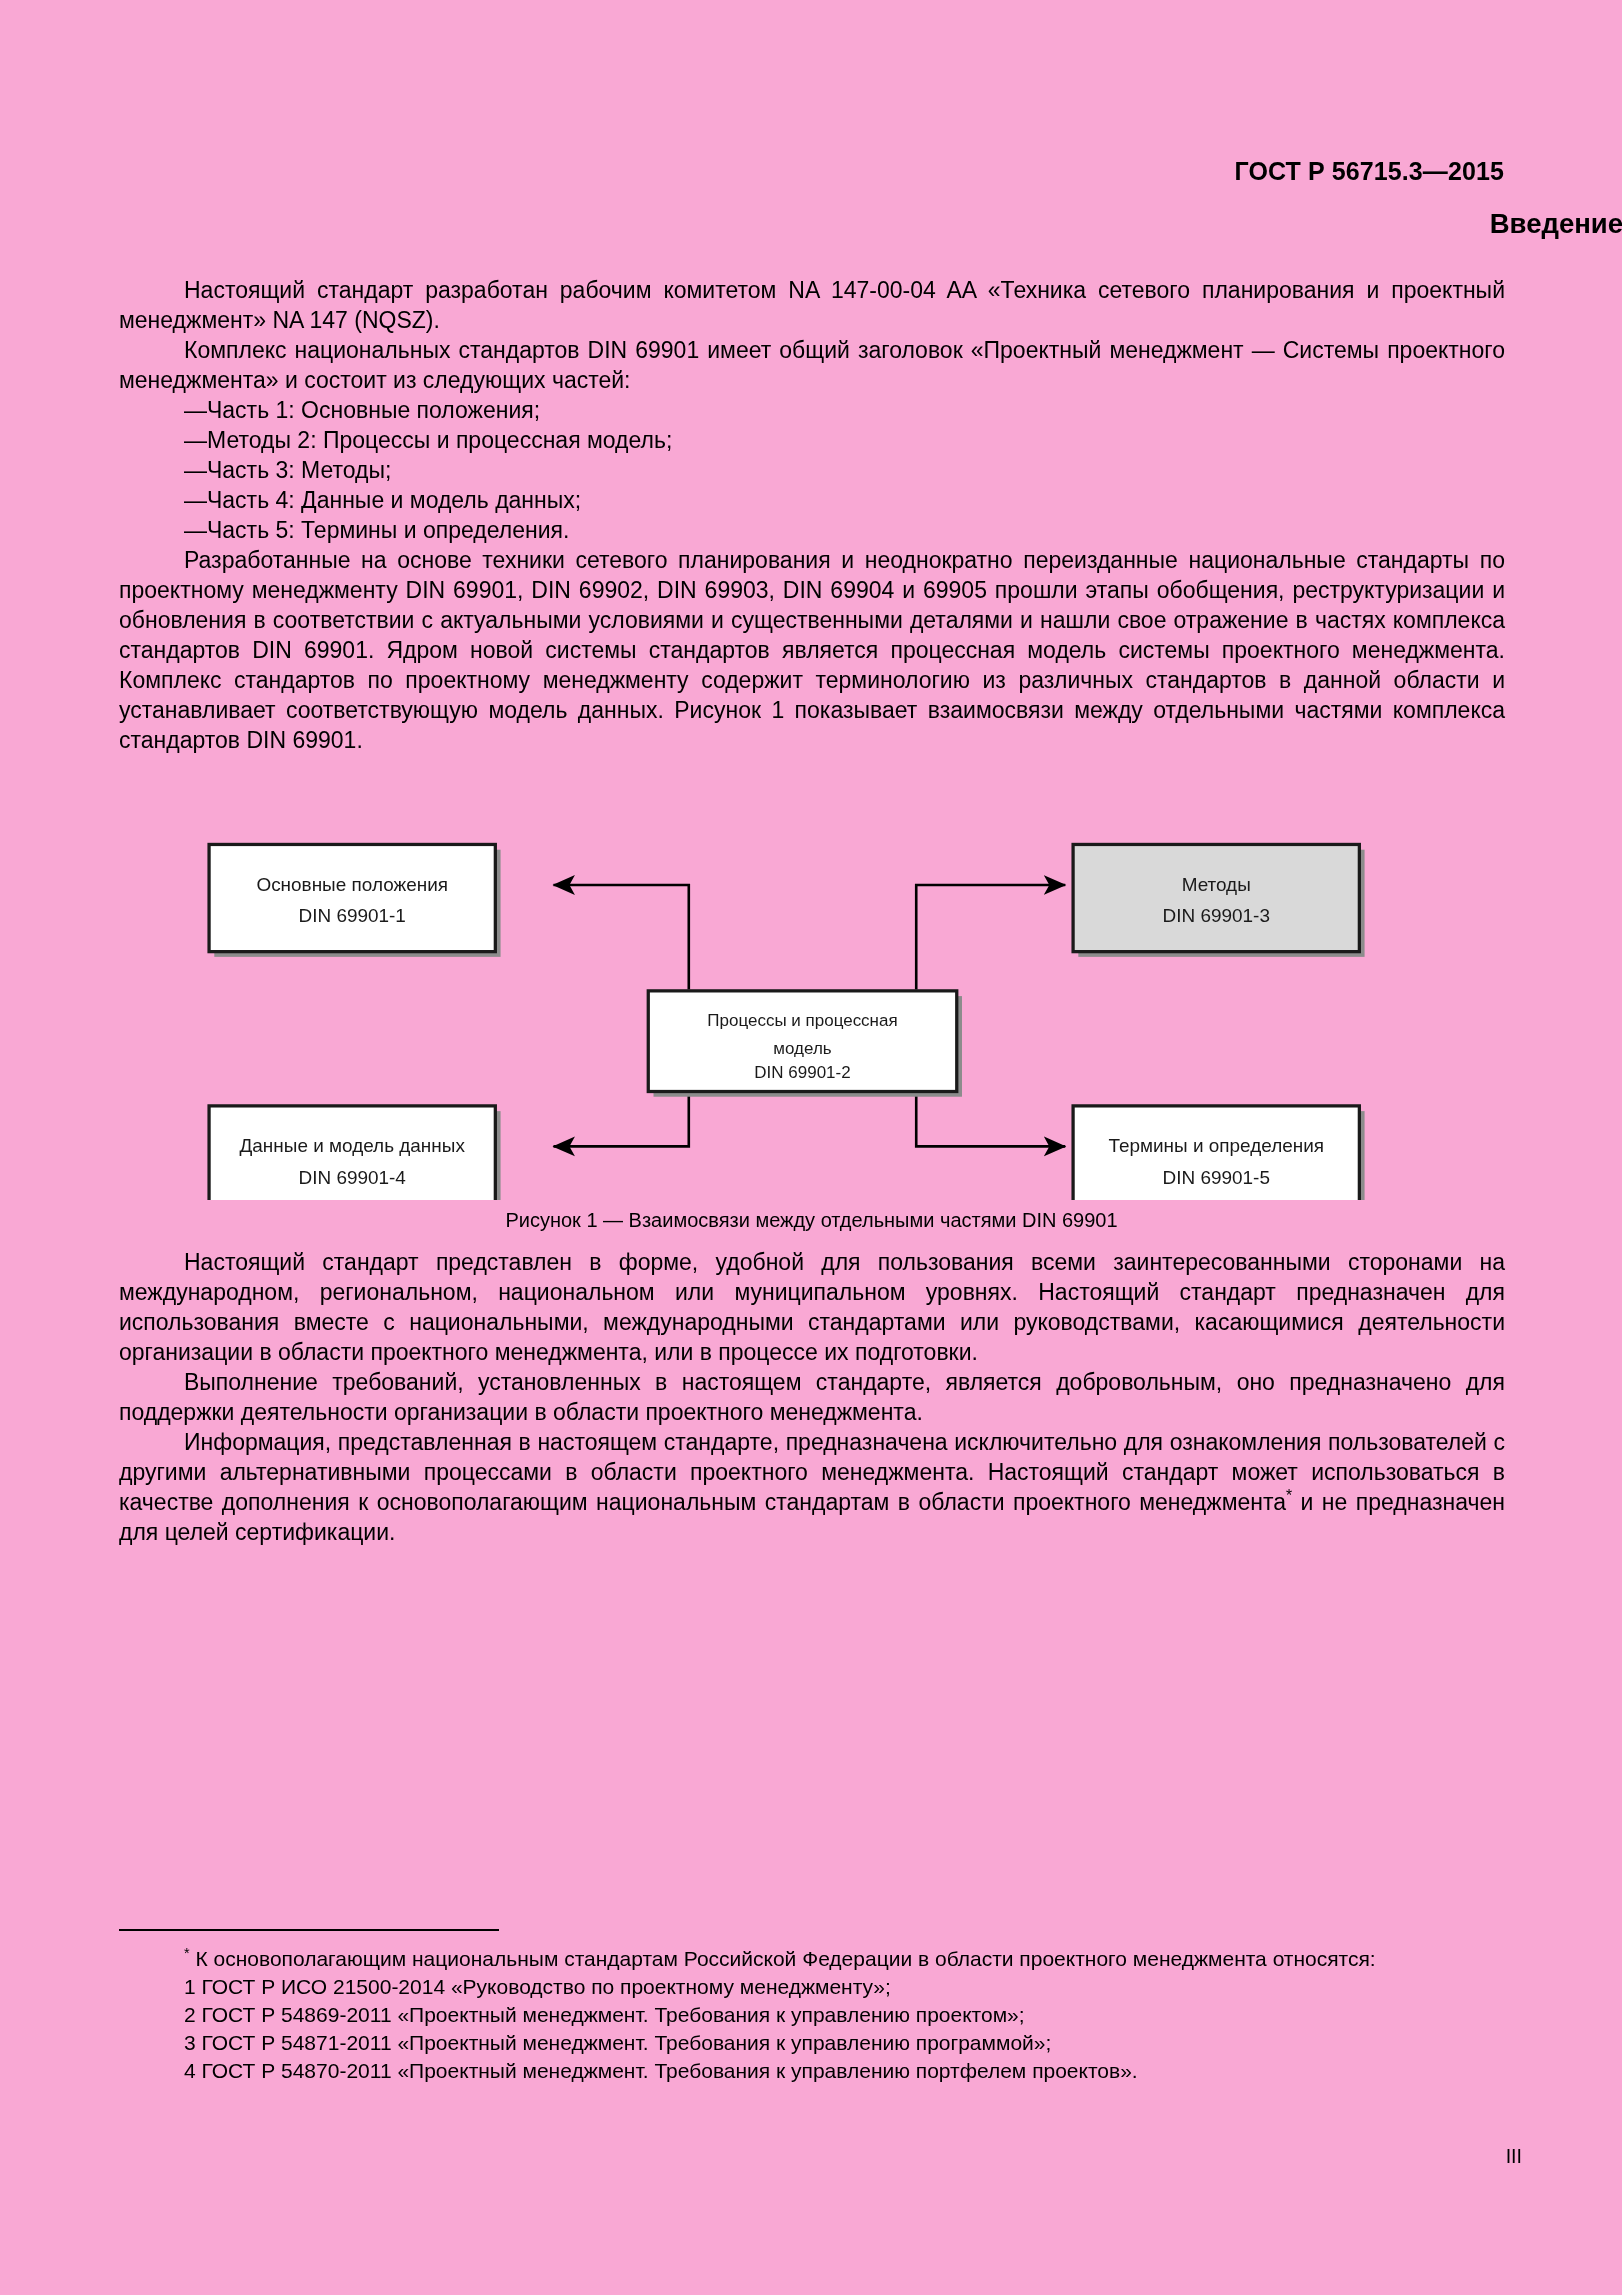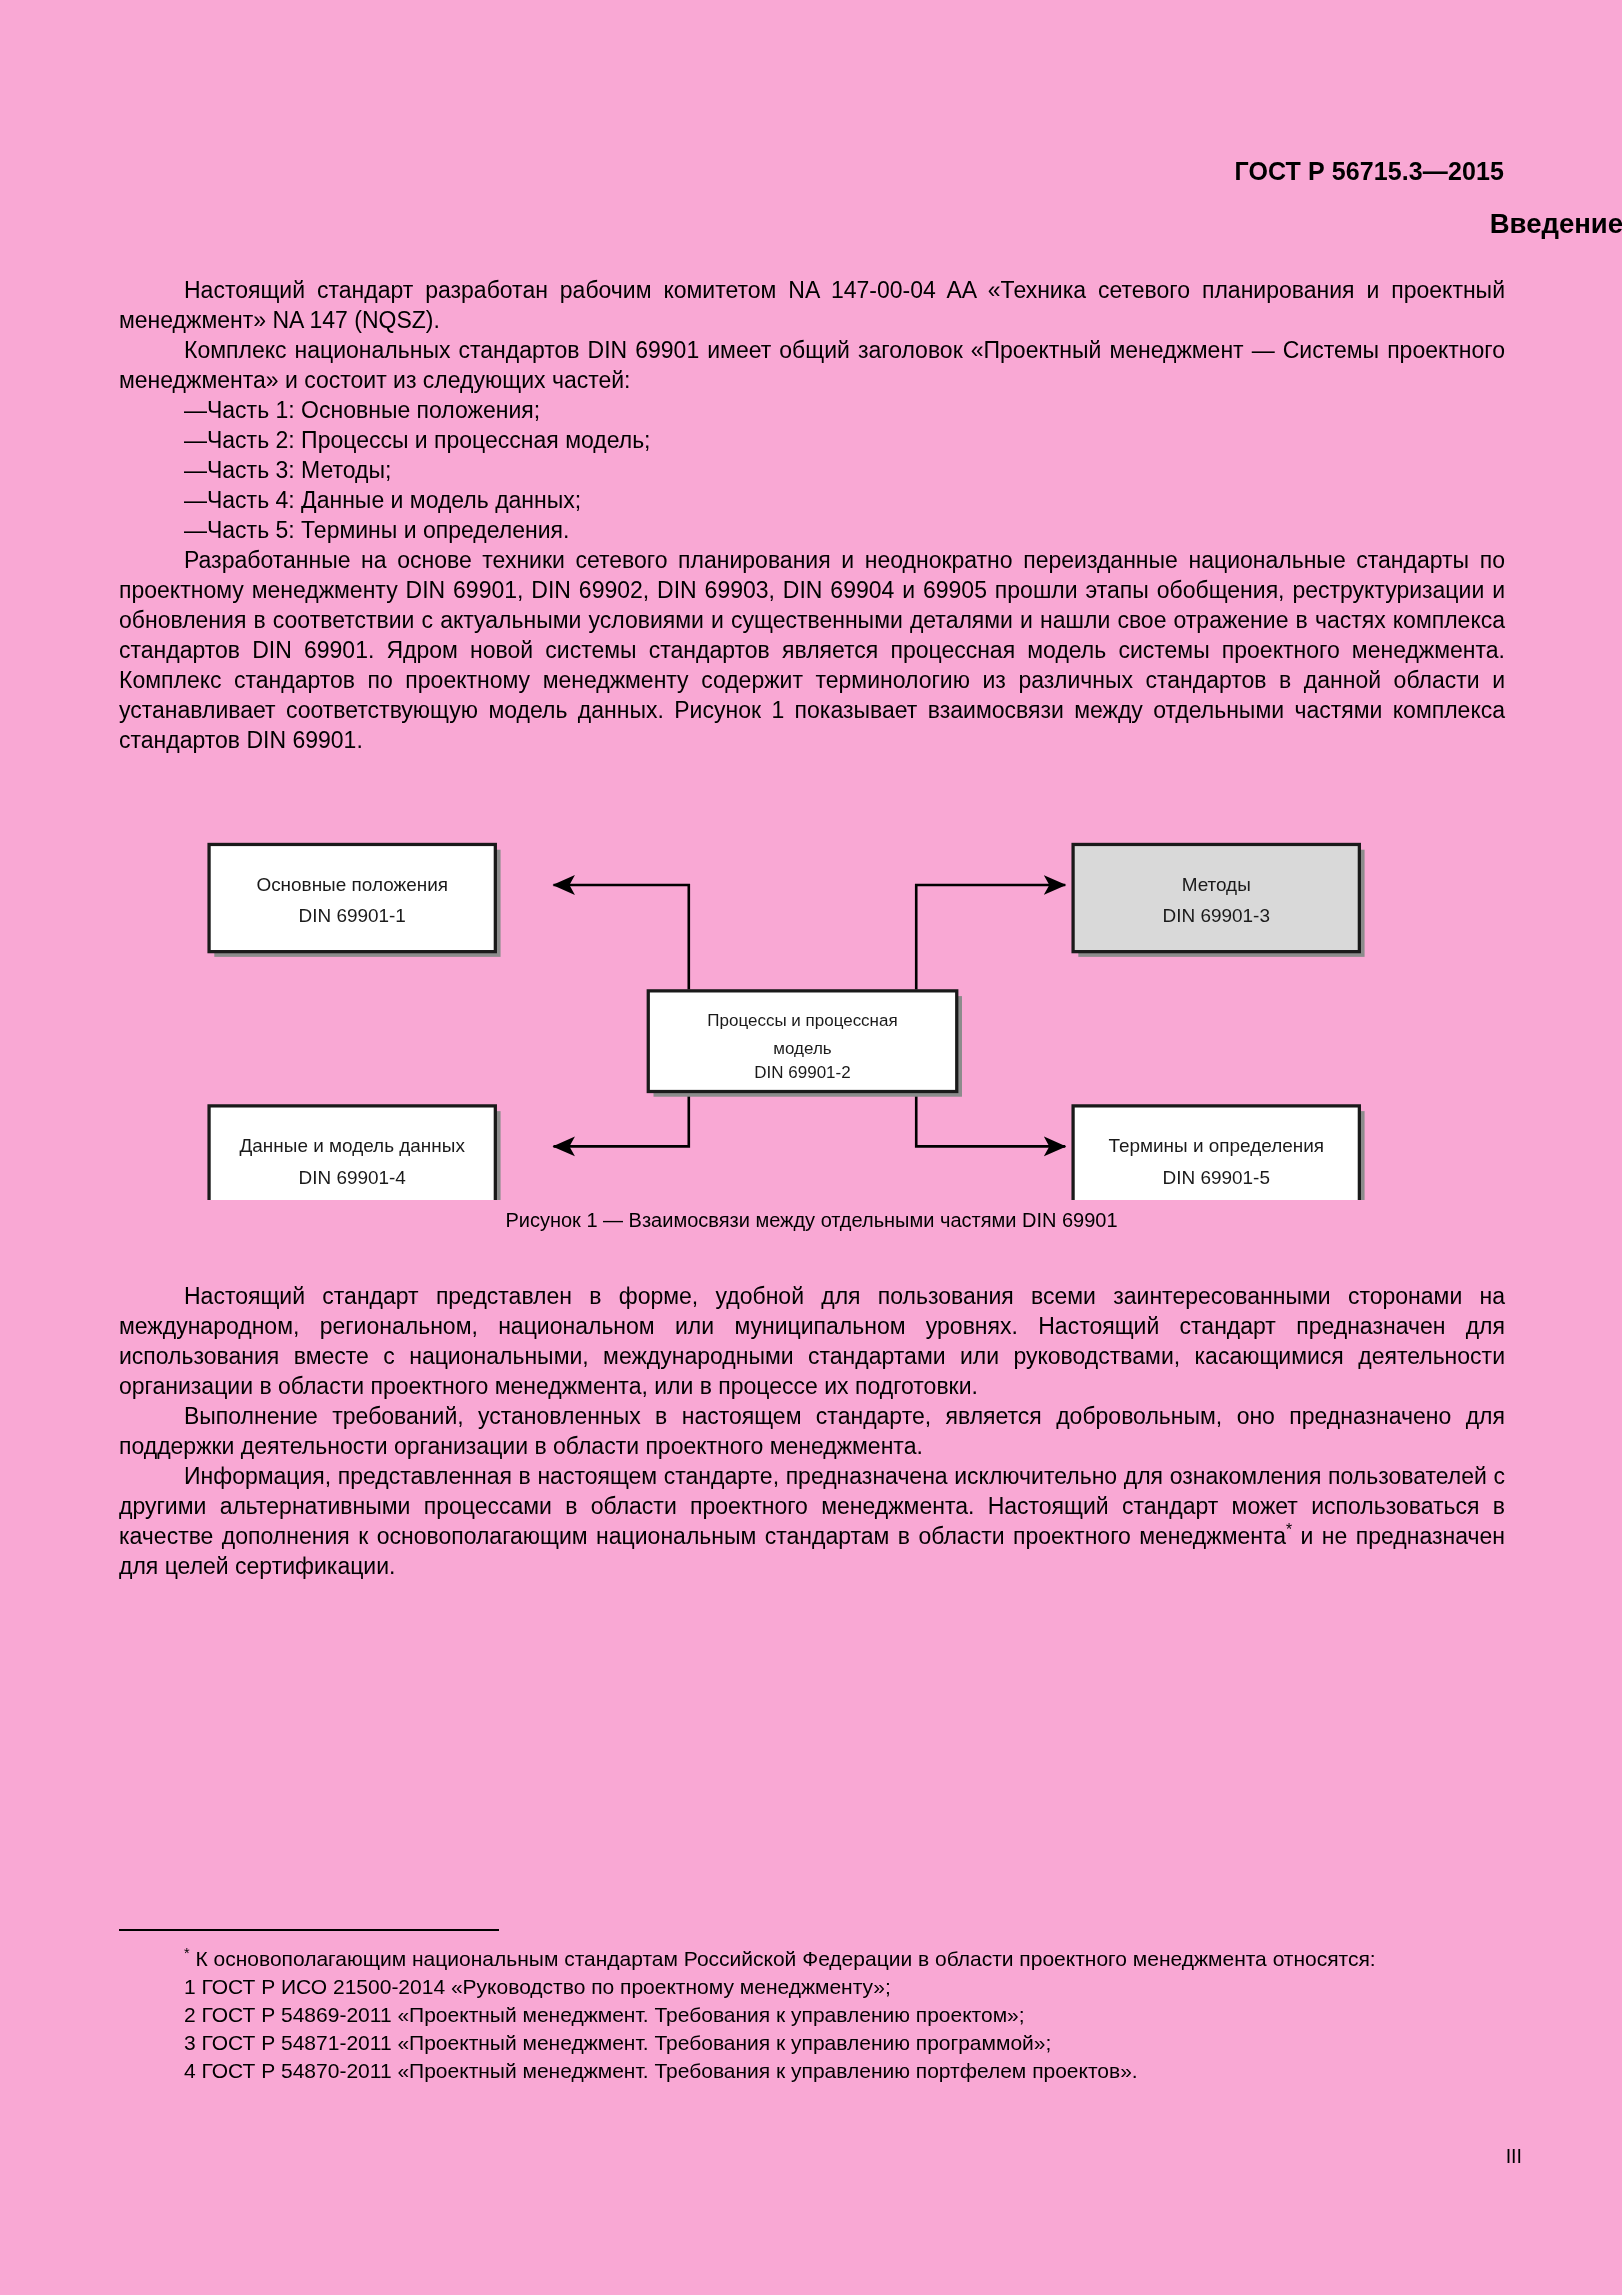--- a/index.html
+++ b/index.html
@@ -94,21 +94,21 @@
     top: 1209px;
     left: 0;
     width: 1623px;
     text-align: center;
     font-size: 20px;
   }
 
   
   .content-lower {
     position: absolute;
-    top: 1281px;
+    top: 1247px;
     left: 119px;
     width: 1386px;
   }
 
   
   .footnote-rule {
     position: absolute;
     top: 1929px;
     left: 119px;
     width: 380px;
@@ -160,21 +160,21 @@
 
   <div class="doc-header">ГОСТ Р 56715.3—2015</div>
 
   <div class="page-title">Введение</div>
 
   <div class="content">
     <p class="para">Настоящий стандарт разработан рабочим комитетом NA 147-00-04 AA «Техника сетевого планирования и проектный менеджмент» NA 147 (NQSZ).</p>
     <p class="para">Комплекс национальных стандартов DIN 69901 имеет общий заголовок «Проектный менеджмент — Системы проектного менеджмента» и состоит из следующих частей:</p>
     <ul class="parts">
       <li>—Часть 1: Основные положения;</li>
-      <li>—Часть 2: Процессы и процессная модель;</li>
+      <li>—Методы 2: Процессы и процессная модель;</li>
       <li>—Часть 3: Методы;</li>
       <li>—Часть 4: Данные и модель данных;</li>
       <li>—Часть 5: Термины и определения.</li>
     </ul>
     <p class="para">Разработанные на основе техники сетевого планирования и неоднократно переизданные национальные стандарты по проектному менеджменту DIN 69901, DIN 69902, DIN 69903, DIN 69904 и 69905 прошли этапы обобщения, реструктуризации и обновления в соответствии с актуальными условиями и существенными деталями и нашли свое отражение в частях комплекса стандартов DIN 69901. Ядром новой системы стандартов является процессная модель  системы проектного менеджмента. Комплекс стандартов по проектному менеджменту содержит терминологию из различных стандартов в данной области и устанавливает соответствующую модель данных. Рисунок 1 показывает взаимосвязи между отдельными частями комплекса стандартов DIN 69901.</p>
   </div>
 
   <div class="figure">
     <svg width="1276" height="366" viewBox="0 0 1950 560" xmlns="http://www.w3.org/2000/svg">
       <defs>

